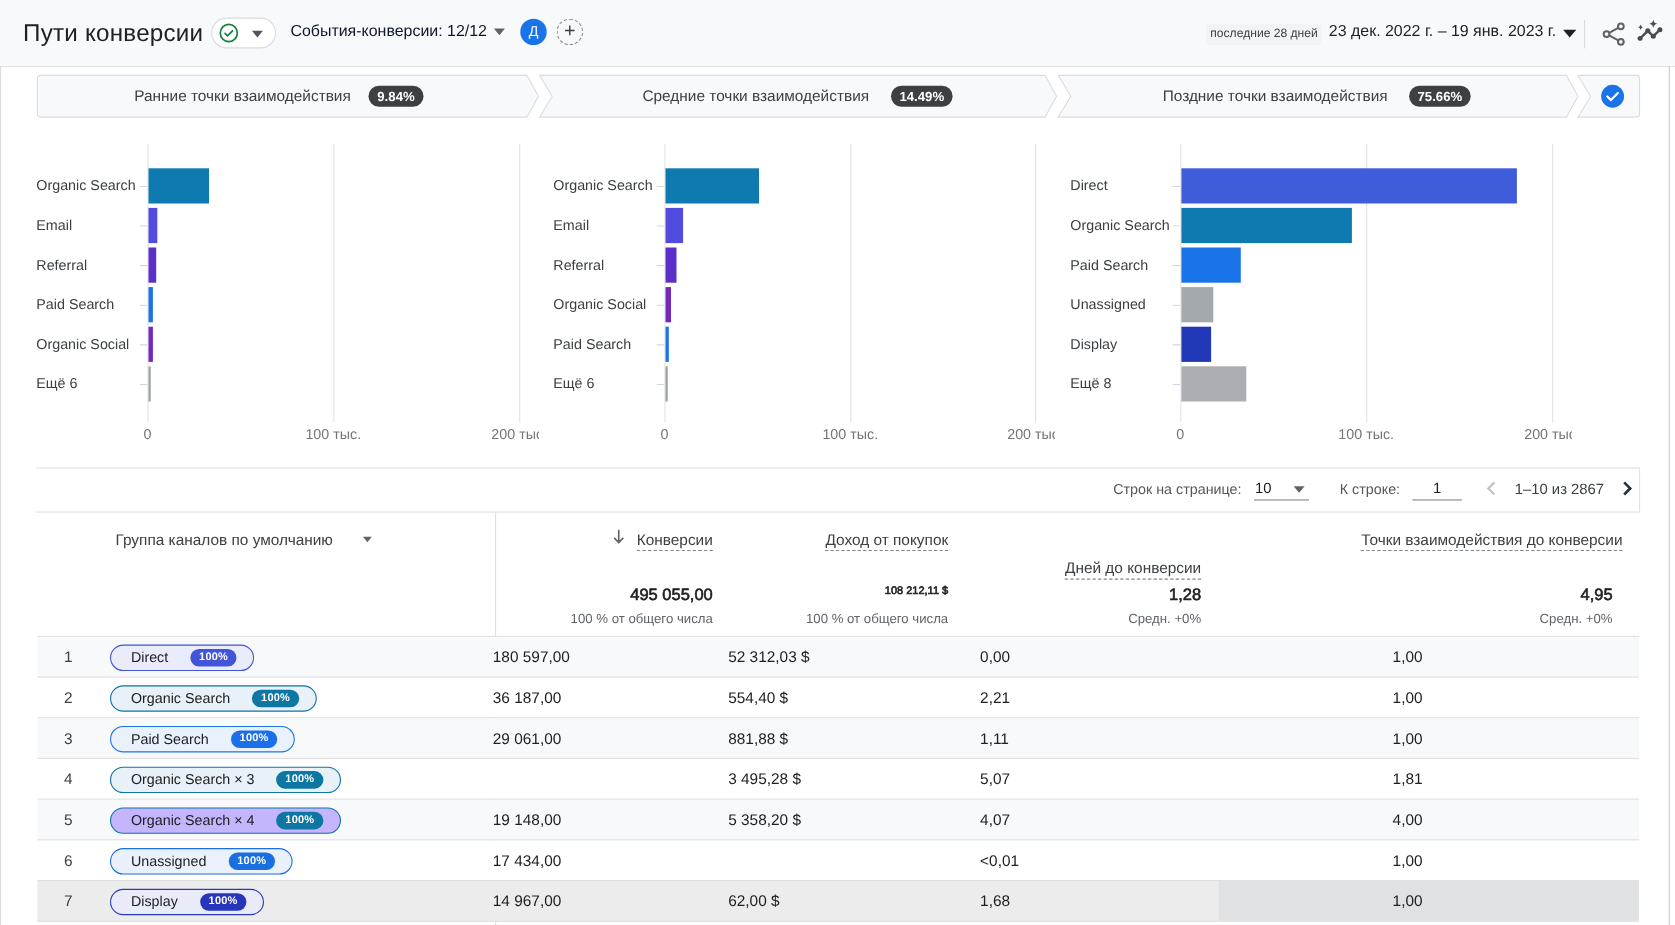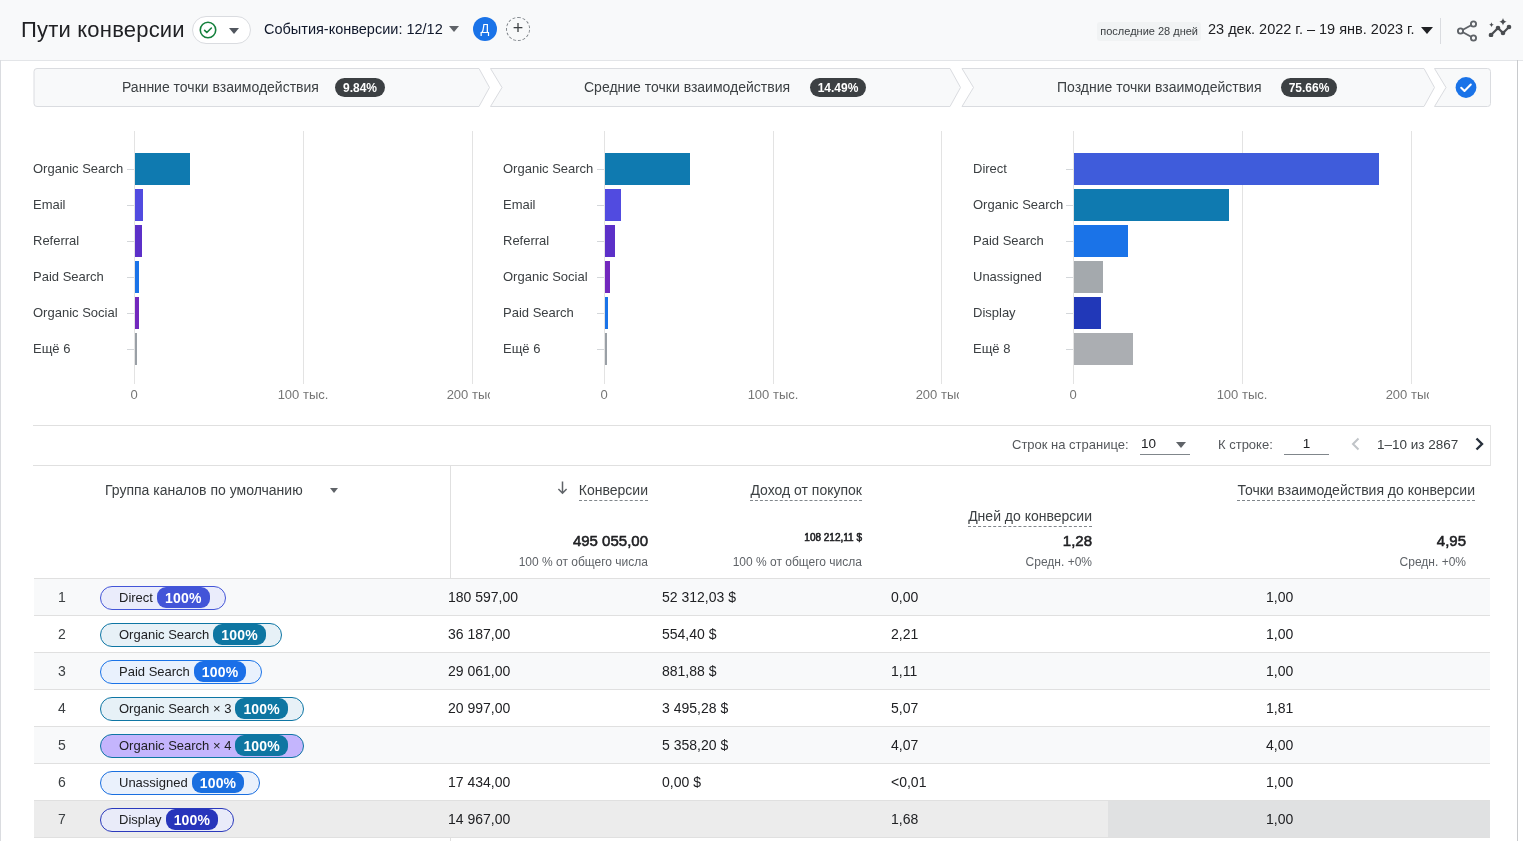--- a/index.html
+++ b/index.html
@@ -205,21 +205,21 @@
 <div class="abs r" style="left:448px;top:555px;width:200px;font-size:12px;color:#5f6368;">100 % от общего числа</div>
 <div class="abs r" style="left:662px;top:555px;width:200px;font-size:12px;color:#5f6368;">100 % от общего числа</div>
 <div class="abs r" style="left:892px;top:555px;width:200px;font-size:12px;color:#5f6368;">Средн. +0%</div>
 <div class="abs r" style="left:1266px;top:555px;width:200px;font-size:12px;color:#5f6368;">Средн. +0%</div>
 
 <style>
 .row{position:absolute;left:34px;width:1456px;height:37px;}
 .row .num{position:absolute;left:21px;top:0;width:14px;text-align:center;line-height:37px;font-size:14px;color:#3c4043;}
 .pill{position:absolute;left:66px;top:6.5px;height:24px;display:flex;align-items:center;border-radius:12px;padding:0 15px 0 18px;}
 .pill .lb{font-size:13px;}
-.pill .bdg{margin-left:4px;color:#fff;font-size:14px;font-weight:bold;border-radius:9px;padding:2.5px 8px;letter-spacing:.2px;}
+.pill .bdg{margin-left:20px;color:#fff;font-size:10px;font-weight:bold;border-radius:9px;padding:2.5px 8px;letter-spacing:.2px;}
 .val{position:absolute;top:0;width:200px;text-align:left;line-height:37px;font-size:14px;color:#202124;}
 .v1{left:414px}.v2{left:628px}.v3{left:857px}.v4{left:1232px}
 .sep{position:absolute;left:34px;width:1456px;height:1px;background:#e0e0e0;z-index:5;}
 </style>
 
 <div class="sep" style="top:578px"></div>
 <div class="sep" style="top:615px"></div>
 <div class="sep" style="top:652px"></div>
 <div class="sep" style="top:689px"></div>
 <div class="sep" style="top:726px"></div>
@@ -259,49 +259,49 @@
     <div class="val v2">881,88 $</div>
     <div class="val v3">1,11</div>
     <div class="val v4">1,00</div>
 </div>
 <div class="row" style="top:690px;background:#fff;">
   <div class="num">4</div>
   <div class="pill" style="border:1px solid #0e76a4;background:#e7f1f7;">
       <span class="lb" style="color:#202124">Organic Search × 3</span>
       <span class="bdg" style="background:#0e76a2">100%</span>
     </div>
-  <div class="val v1">20 997,00</div>
     <div class="val v2">3 495,28 $</div>
     <div class="val v3">5,07</div>
     <div class="val v4">1,81</div>
 </div>
 <div class="row" style="top:727px;background:#f8f9fa;">
   <div class="num">5</div>
   <div class="pill" style="border:1px solid #0e76a4;background:#c4b5fd;">
       <span class="lb" style="color:#202124">Organic Search × 4</span>
       <span class="bdg" style="background:#0e76a2">100%</span>
     </div>
+  <div class="val v1">19 148,00</div>
     <div class="val v2">5 358,20 $</div>
     <div class="val v3">4,07</div>
     <div class="val v4">4,00</div>
 </div>
 <div class="row" style="top:764px;background:#fff;">
   <div class="num">6</div>
   <div class="pill" style="border:1px solid #1a6fe0;background:#eaf1fc;">
       <span class="lb" style="color:#202124">Unassigned</span>
       <span class="bdg" style="background:#1a6fe0">100%</span>
     </div>
   <div class="val v1">17 434,00</div>
-    <div class="val v2">0,00 $</div>
     <div class="val v3">&lt;0,01</div>
     <div class="val v4">1,00</div>
 </div>
 <div class="row" style="top:801px;background:#ececec;">
   <div class="num">7</div>
   <div style="position:absolute;left:1074px;top:0;width:382px;height:36px;background:#e0e1e2;"></div>
   <div class="pill" style="border:1px solid #2b3abc;background:#e9ebf9;">
       <span class="lb" style="color:#202124">Display</span>
       <span class="bdg" style="background:#2735bb">100%</span>
     </div>
   <div class="val v1">14 967,00</div>
+    <div class="val v2">62,00 $</div>
     <div class="val v3">1,68</div>
     <div class="val v4">1,00</div>
 </div>
 
 </body></html>

